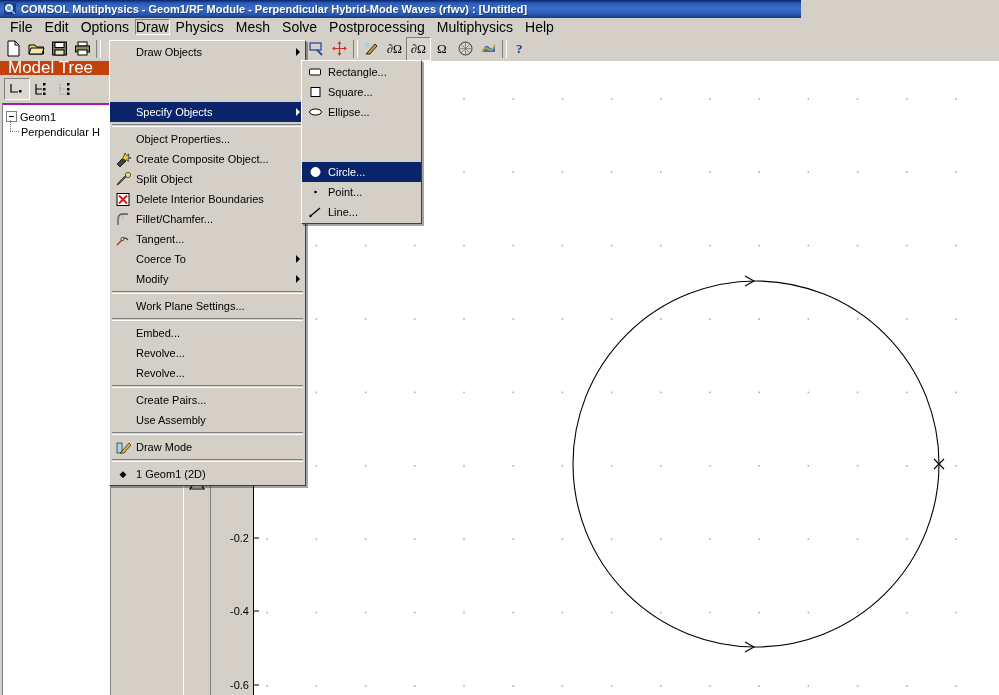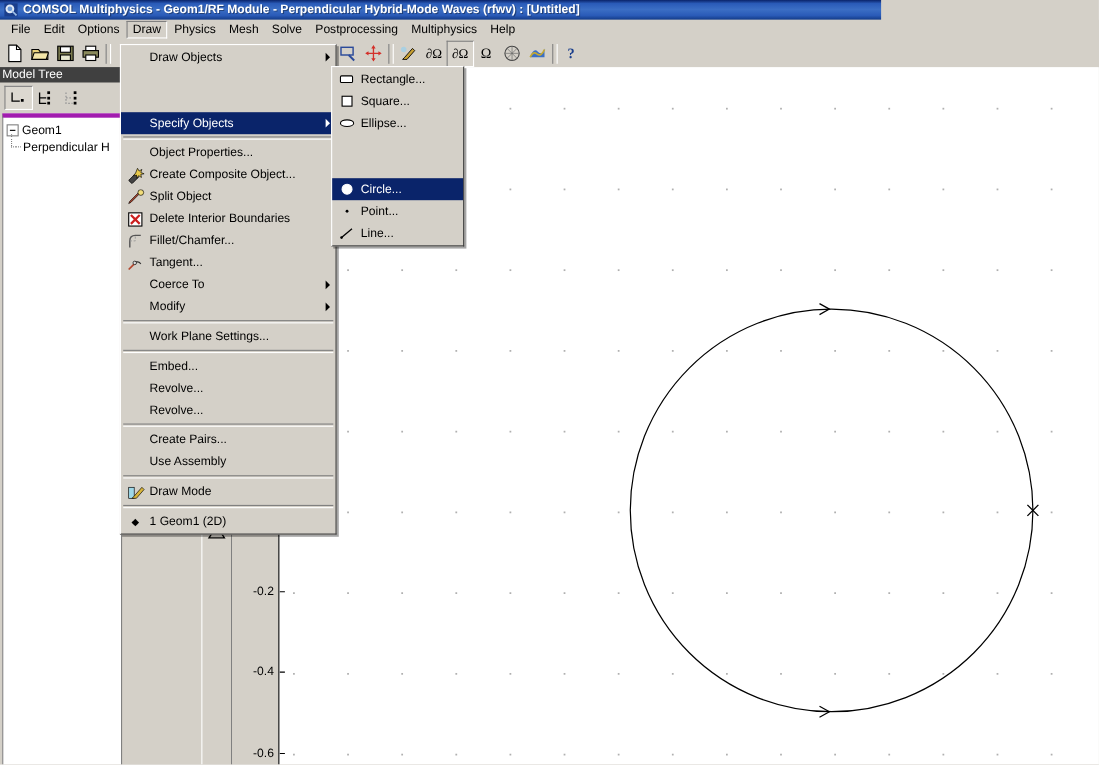--- a/index.html
+++ b/index.html
@@ -26,54 +26,54 @@
     white-space:nowrap;text-shadow:1px 1px 0 rgba(0,0,0,.35);
   }
 
   
   .menubar{
     position:absolute;left:0;top:18px;width:999px;height:18px;
     background:#d4d0c8;display:flex;align-items:center;padding-left:4px;
     border-bottom:1px solid #d4d0c8;
   }
   .menubar .mi{
-    font-size:11px;color:#000;padding:1px 6px;white-space:nowrap;line-height:14px;text-align:right;
+    font-size:14px;color:#000;padding:1px 6px;white-space:nowrap;line-height:14px;text-align:right;
   }
   .menubar .mi.active{
     background:#d4d0c8;border:1px solid #808080;border-right-color:#fff;border-bottom-color:#fff;
-    padding:0px 5px;
+    padding:0px 0;
   }
 
   
   .toolbar{
     position:absolute;left:0;top:36px;width:999px;height:25px;
     background:#d4d0c8;display:flex;align-items:center;padding-left:2px;
     border-bottom:1px solid #808080;
   }
   .tb-btn{width:23px;height:22px;display:flex;align-items:center;justify-content:center;position:relative;}
   .tb-btn.pressed{border:1px solid #808080;border-right-color:#fff;border-bottom-color:#fff;background:#d8d4cc;}
   .tb-sep{width:3px;height:18px;border-left:1px solid #808080;border-right:1px solid #ffffff;margin:0 2px;}
 
   
   .mtpanel{
     position:absolute;left:0;top:61px;width:110px;height:634px;background:#d4d0c8;
   }
   .mt-header{
-    position:absolute;left:0;top:0;width:110px;height:14px;background:#404040;
-    color:#fff;font-size:11px;padding-left:2px;line-height:14px;box-sizing:border-box;
+    position:absolute;left:0;top:0;width:110px;height:14px;background:#c2410c;
+    color:#fff;font-size:17px;padding-left:8px;line-height:14px;box-sizing:border-box;
   }
   .mt-tools{
     position:absolute;left:0;top:15px;width:110px;height:25px;background:#d4d0c8;
     display:flex;align-items:center;padding-left:4px;box-sizing:border-box;
   }
   .mt-tb{width:24px;height:20px;display:flex;align-items:center;justify-content:center;}
   .mt-tb.pressed{border:1px solid #808080;border-right-color:#fff;border-bottom-color:#fff;background:#dcd8d0;}
   .mt-tree{
     position:absolute;left:2px;top:42px;width:108px;height:592px;background:#ffffff;
-    border-top:4px solid #a21caf;border-left:1px solid #808080;box-sizing:border-box;
+    border-top:2px solid #a21caf;border-left:1px solid #808080;box-sizing:border-box;
     overflow:hidden;font-size:11px;
   }
   .tnode{display:flex;align-items:center;height:15px;padding-left:3px;white-space:nowrap;}
   .tbox{
     width:9px;height:9px;border:1px solid #808080;background:#fff;margin-right:3px;
     position:relative;flex:0 0 auto;
   }
   .tbox:before{content:"";position:absolute;left:2px;top:4px;width:5px;height:1px;background:#000;}
   .tchild{display:flex;align-items:center;height:15px;padding-left:18px;white-space:nowrap;position:relative;}
   .tchild:before{

